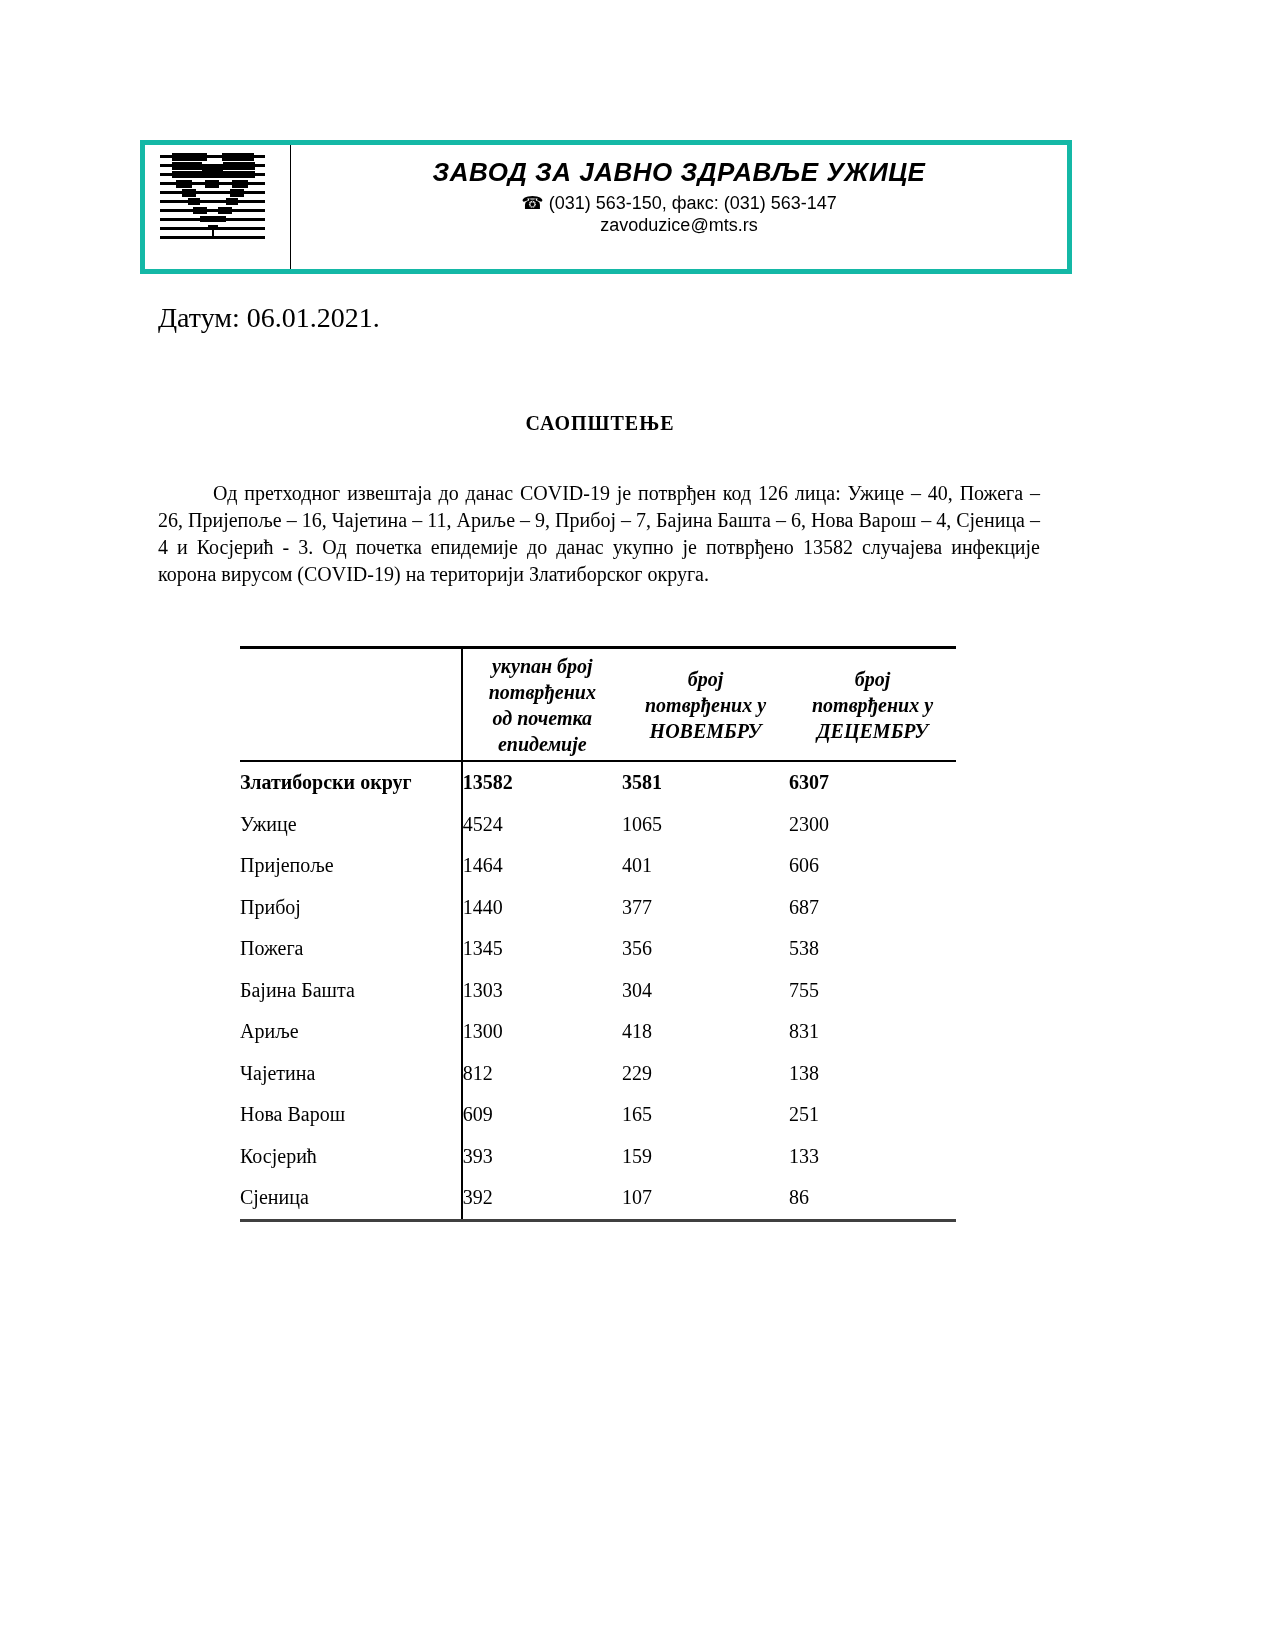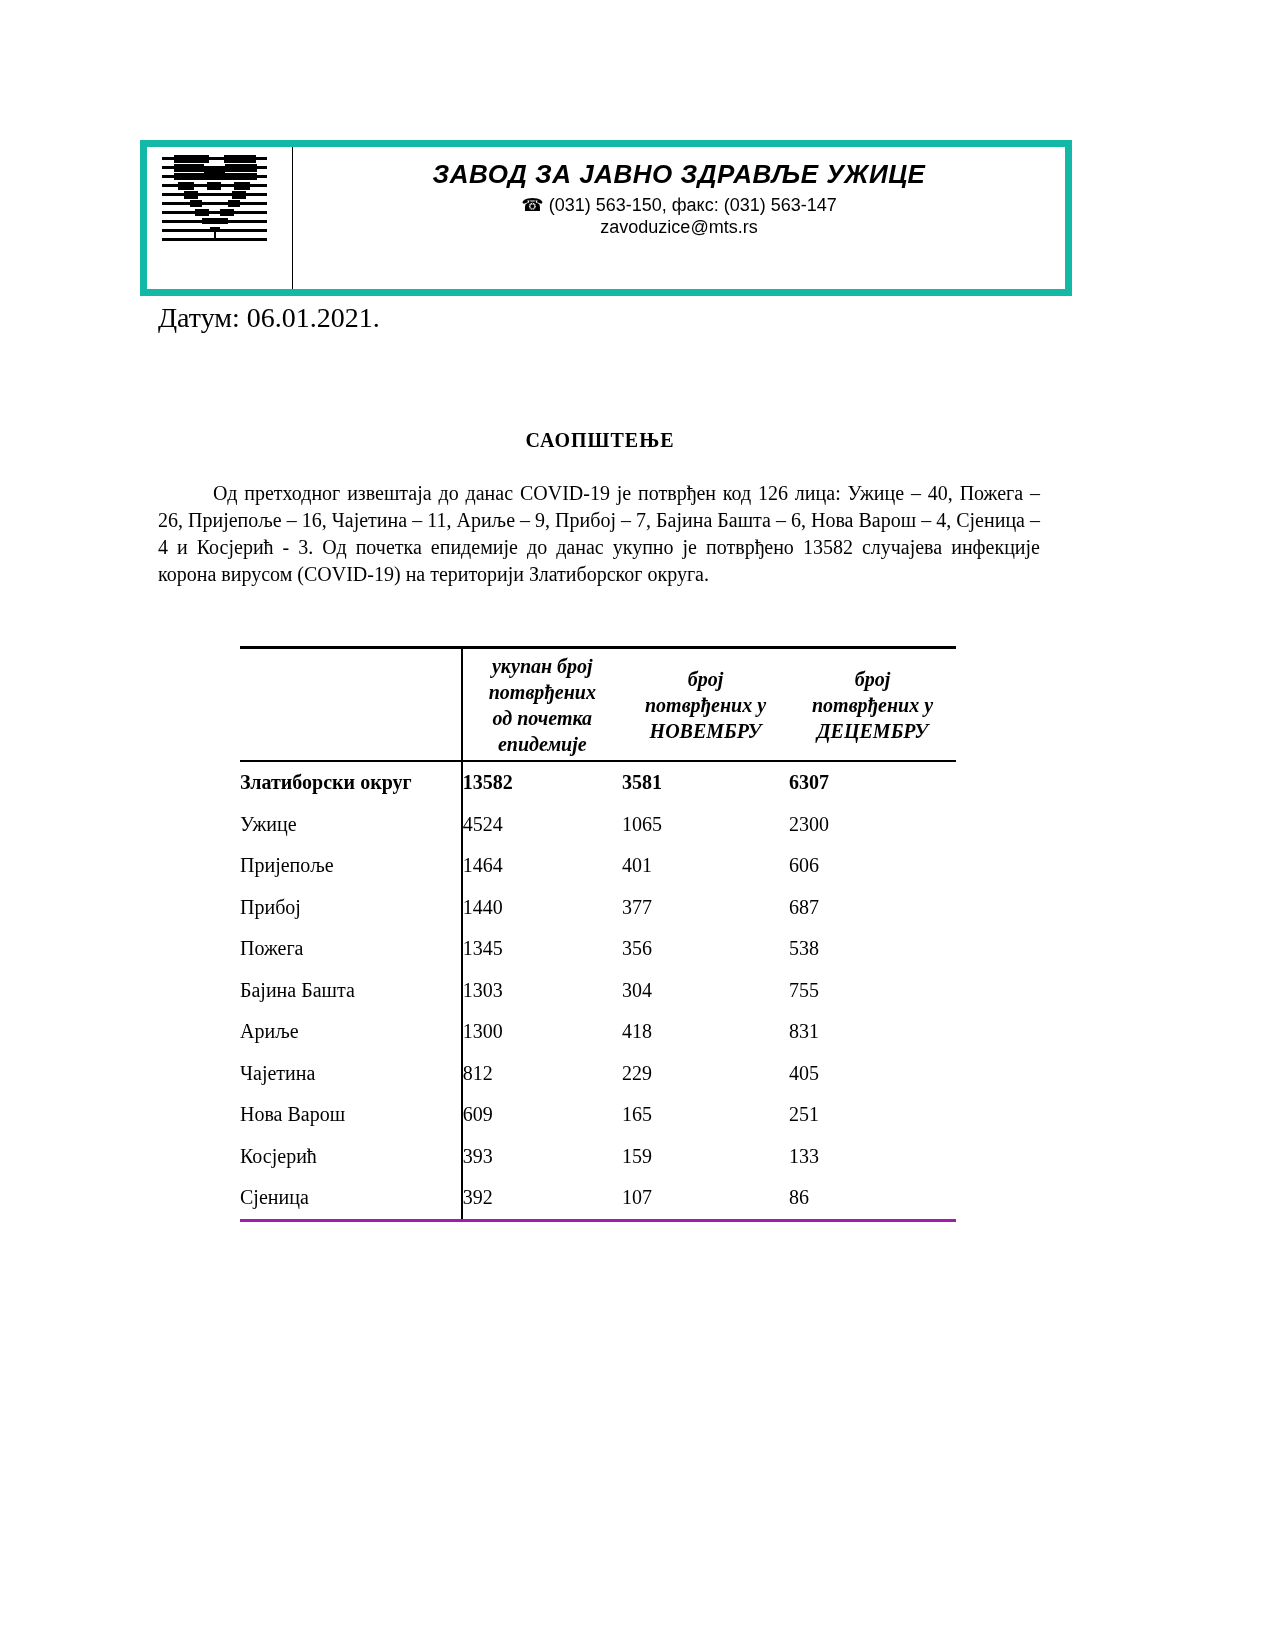--- a/index.html
+++ b/index.html
@@ -1,42 +1,42 @@
 <!DOCTYPE html>
 <html><head>
 <meta charset="utf-8">
 <style>
   html, body { margin: 0; padding: 0; background: #ffffff; }
   body { width: 1275px; height: 1650px; position: relative; overflow: hidden; color: #000; }
   .letterhead {
-    position: absolute; left: 140px; top: 140px; width: 932px; height: 156px;
-    border: 7px solid #14b8a6; display: flex; box-sizing: border-box;
+    position: absolute; left: 140px; top: 140px; width: 932px; height: 134px;
+    border: 5px solid #14b8a6; display: flex; box-sizing: border-box;
   }
   .logo-cell { width: 145px; border-right: 1px solid #000; position: relative; }
   .logo-cell svg { position: absolute; left: 15px; top: 8px; }
   .info-cell { flex: 1; text-align: center; font-family: "Liberation Sans", sans-serif; padding-top: 12px; }
   .org-name { font-size: 26px; font-weight: bold; font-style: italic; letter-spacing: 0.5px; margin-bottom: 4px; }
   .info-line { font-size: 18px; line-height: 22px; }
   .date {
     position: absolute; left: 158px; top: 302px;
     font-family: "Liberation Serif", serif; font-size: 28px;
   }
   .title {
-    position: absolute; left: 0; width: 1200px; top: 429px; text-align: center;
+    position: absolute; left: 0; width: 1200px; top: 412px; text-align: center;
     font-family: "Liberation Serif", serif; font-size: 20px; font-weight: bold; letter-spacing: 1px;
   }
   .para {
     position: absolute; left: 158px; top: 480px; width: 882px;
     font-family: "Liberation Serif", serif; font-size: 20px; line-height: 27px;
     text-align: justify; text-indent: 55px;
   }
   table.stats {
     position: absolute; left: 240px; top: 646px; width: 716px;
     border-collapse: collapse; font-family: "Liberation Serif", serif; font-size: 20px;
-    border-top: 3px solid #000; border-bottom: 3px solid #a21caf;
+    border-top: 3px solid #000; border-bottom: 3px solid #404040;
   }
   table.stats th {
     font-weight: bold; font-style: italic; font-size: 20px; line-height: 26px;
     padding: 4px 4px 3px 4px; vertical-align: middle; text-align: center;
     border-bottom: 2px solid #000;
   }
   table.stats td { text-align: left; height: 41.5px; padding: 0; }
   table.stats .col-name { width: 226px; border-right: 2px solid #000; }
   table.stats .col-1 { width: 157px; }
   table.stats .col-2 { width: 165px; }
@@ -160,21 +160,21 @@
     <tr>
       <td class="col-name">Ариље</td>
       <td>1300</td>
       <td>418</td>
       <td>831</td>
     </tr>
     <tr>
       <td class="col-name">Чајетина</td>
       <td>812</td>
       <td>229</td>
-      <td>405</td>
+      <td>138</td>
     </tr>
     <tr>
       <td class="col-name">Нова Варош</td>
       <td>609</td>
       <td>165</td>
       <td>251</td>
     </tr>
     <tr>
       <td class="col-name">Косјерић</td>
       <td>393</td>

